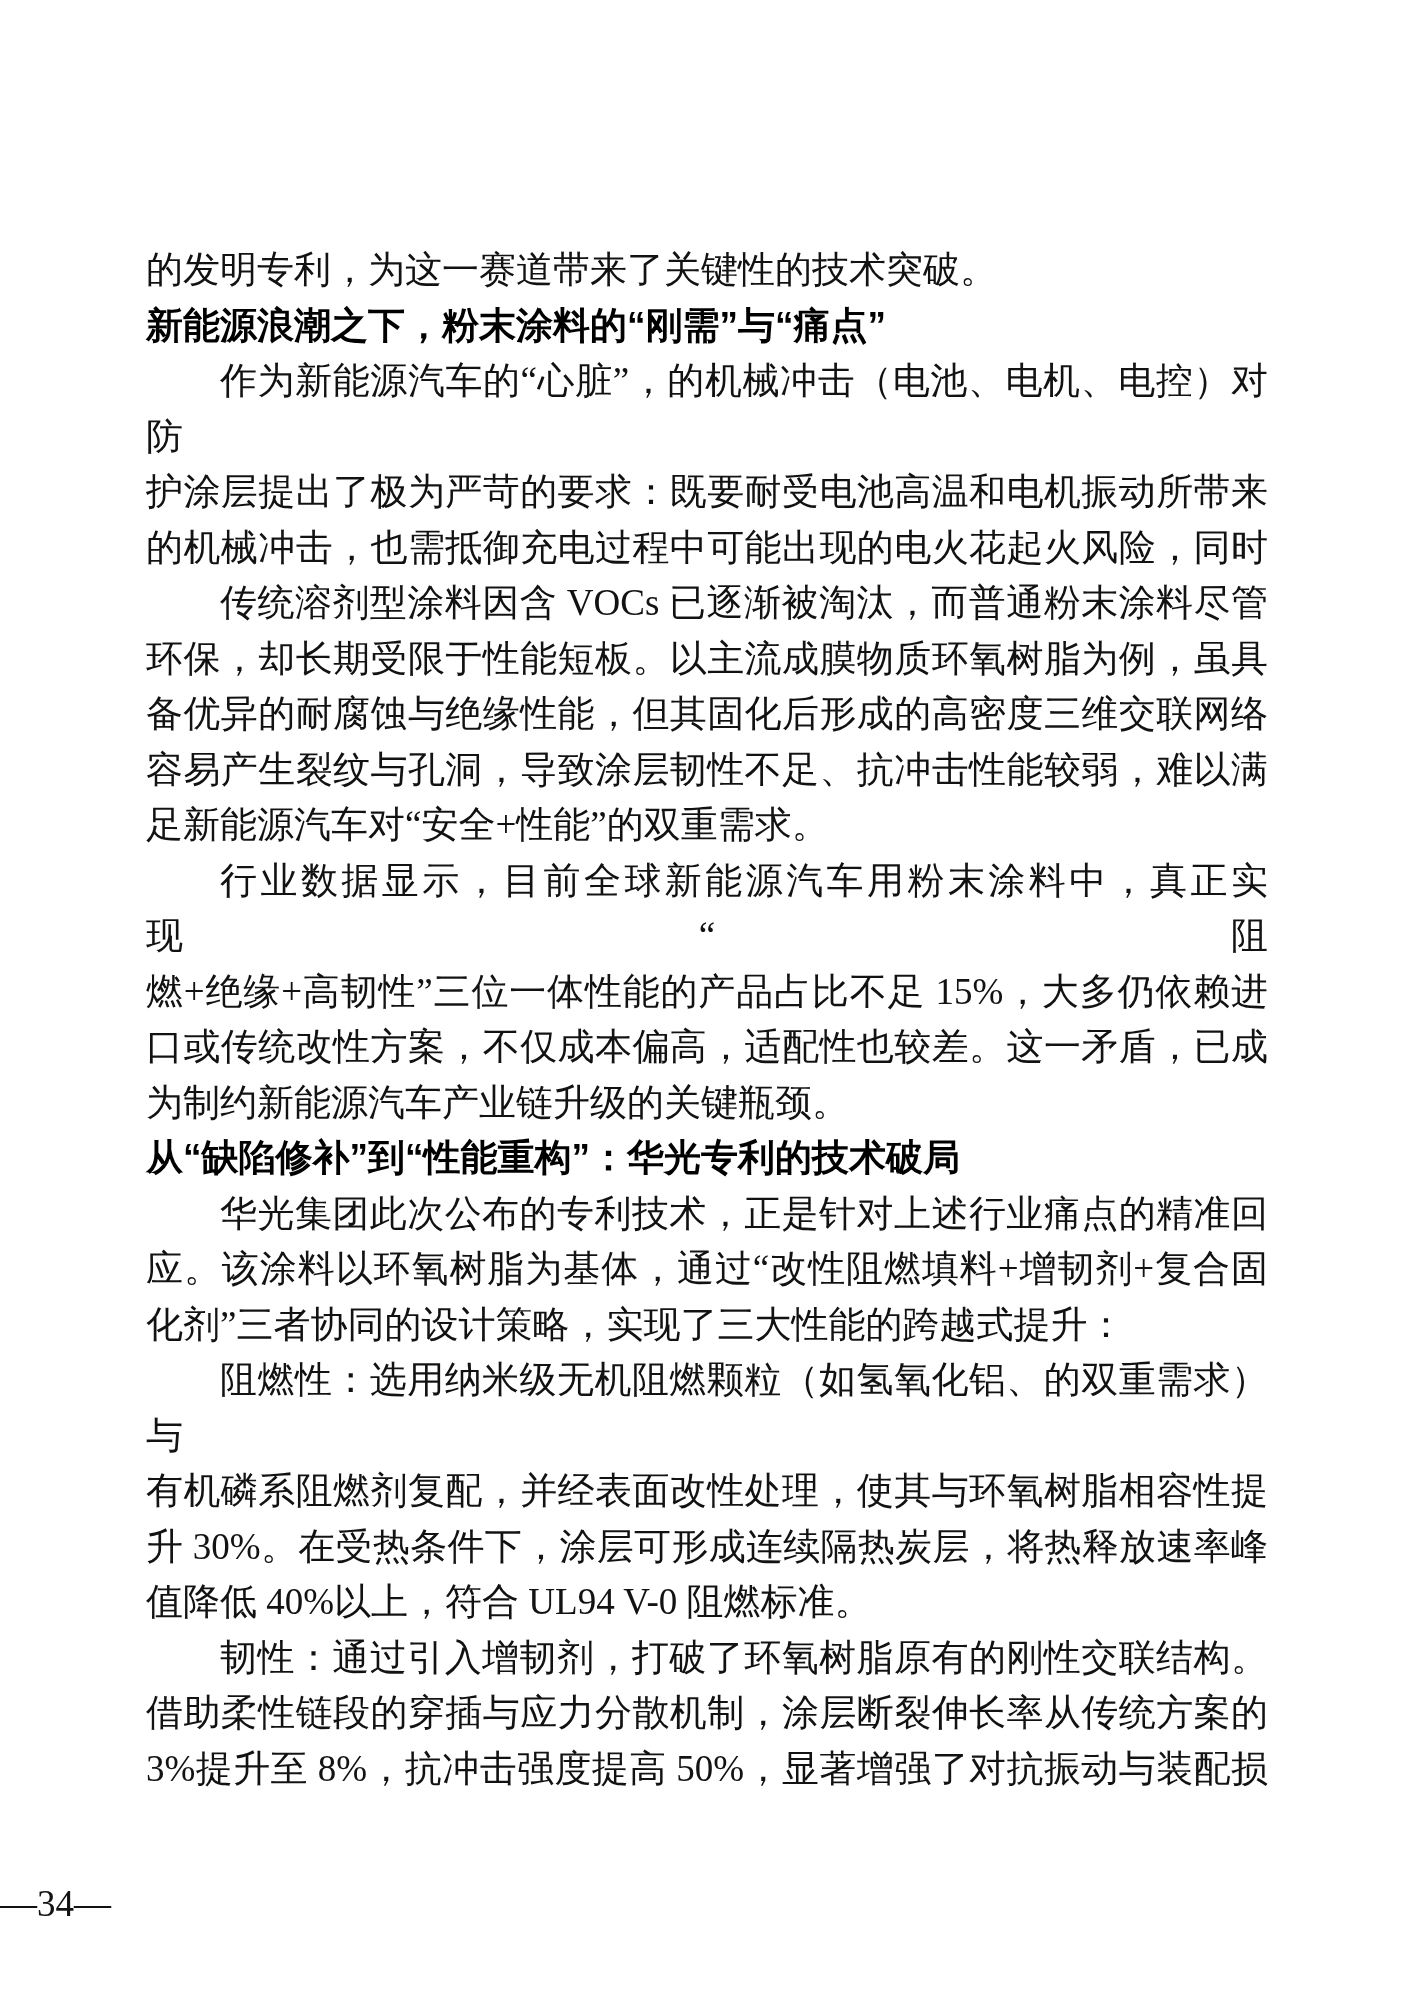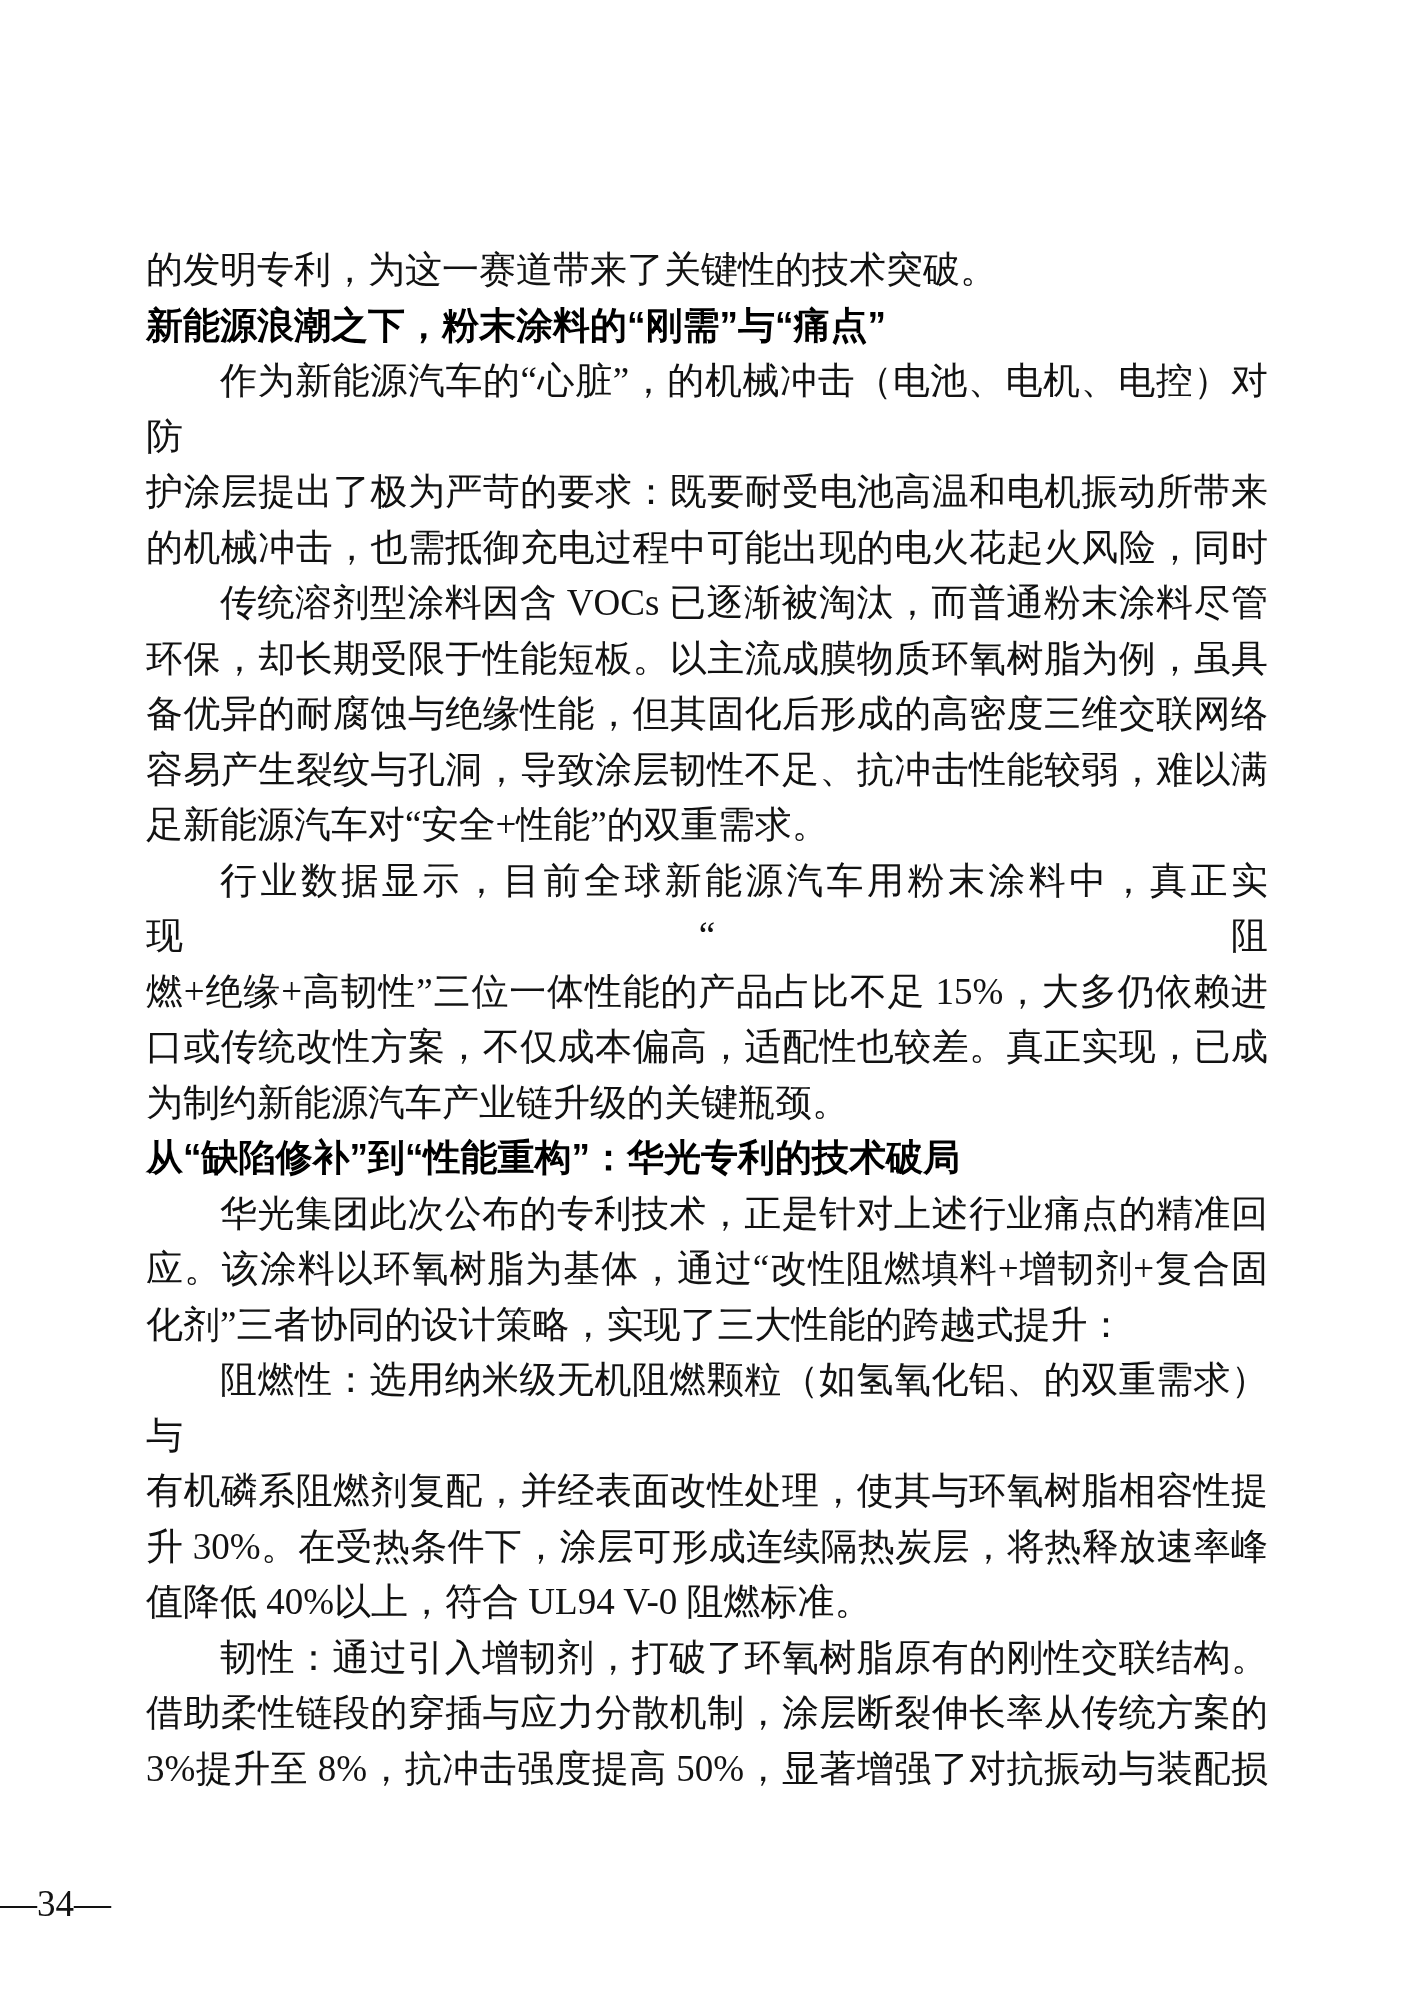--- a/index.html
+++ b/index.html
@@ -53,21 +53,21 @@
       <div class="line indent fill">作为新能源汽车的“心脏”，的机械冲击（电池、电机、电控）对防</div>
       <div class="line fill">护涂层提出了极为严苛的要求：既要耐受电池高温和电机振动所带来</div>
       <div class="line fill">的机械冲击，也需抵御充电过程中可能出现的电火花起火风险，同时</div>
       <div class="line indent fill">传统溶剂型涂料因含 VOCs 已逐渐被淘汰，而普通粉末涂料尽管</div>
       <div class="line fill">环保，却长期受限于性能短板。以主流成膜物质环氧树脂为例，虽具</div>
       <div class="line fill">备优异的耐腐蚀与绝缘性能，但其固化后形成的高密度三维交联网络</div>
       <div class="line fill">容易产生裂纹与孔洞，导致涂层韧性不足、抗冲击性能较弱，难以满</div>
       <div class="line">足新能源汽车对“安全+性能”的双重需求。</div>
       <div class="line indent fill">行业数据显示，目前全球新能源汽车用粉末涂料中，真正实现“阻</div>
       <div class="line fill">燃+绝缘+高韧性”三位一体性能的产品占比不足 15%，大多仍依赖进</div>
-      <div class="line fill">口或传统改性方案，不仅成本偏高，适配性也较差。真正实现，已成</div>
+      <div class="line fill">口或传统改性方案，不仅成本偏高，适配性也较差。这一矛盾，已成</div>
       <div class="line">为制约新能源汽车产业链升级的关键瓶颈。</div>
       <div class="line heading">从“缺陷修补”到“性能重构”：华光专利的技术破局</div>
       <div class="line indent fill">华光集团此次公布的专利技术，正是针对上述行业痛点的精准回</div>
       <div class="line fill">应。该涂料以环氧树脂为基体，通过“改性阻燃填料+增韧剂+复合固</div>
       <div class="line">化剂”三者协同的设计策略，实现了三大性能的跨越式提升：</div>
       <div class="line indent fill">阻燃性：选用纳米级无机阻燃颗粒（如氢氧化铝、的双重需求）与</div>
       <div class="line fill">有机磷系阻燃剂复配，并经表面改性处理，使其与环氧树脂相容性提</div>
       <div class="line fill">升 30%。在受热条件下，涂层可形成连续隔热炭层，将热释放速率峰</div>
       <div class="line">值降低 40%以上，符合 UL94 V-0 阻燃标准。</div>
       <div class="line indent fill">韧性：通过引入增韧剂，打破了环氧树脂原有的刚性交联结构。</div>

